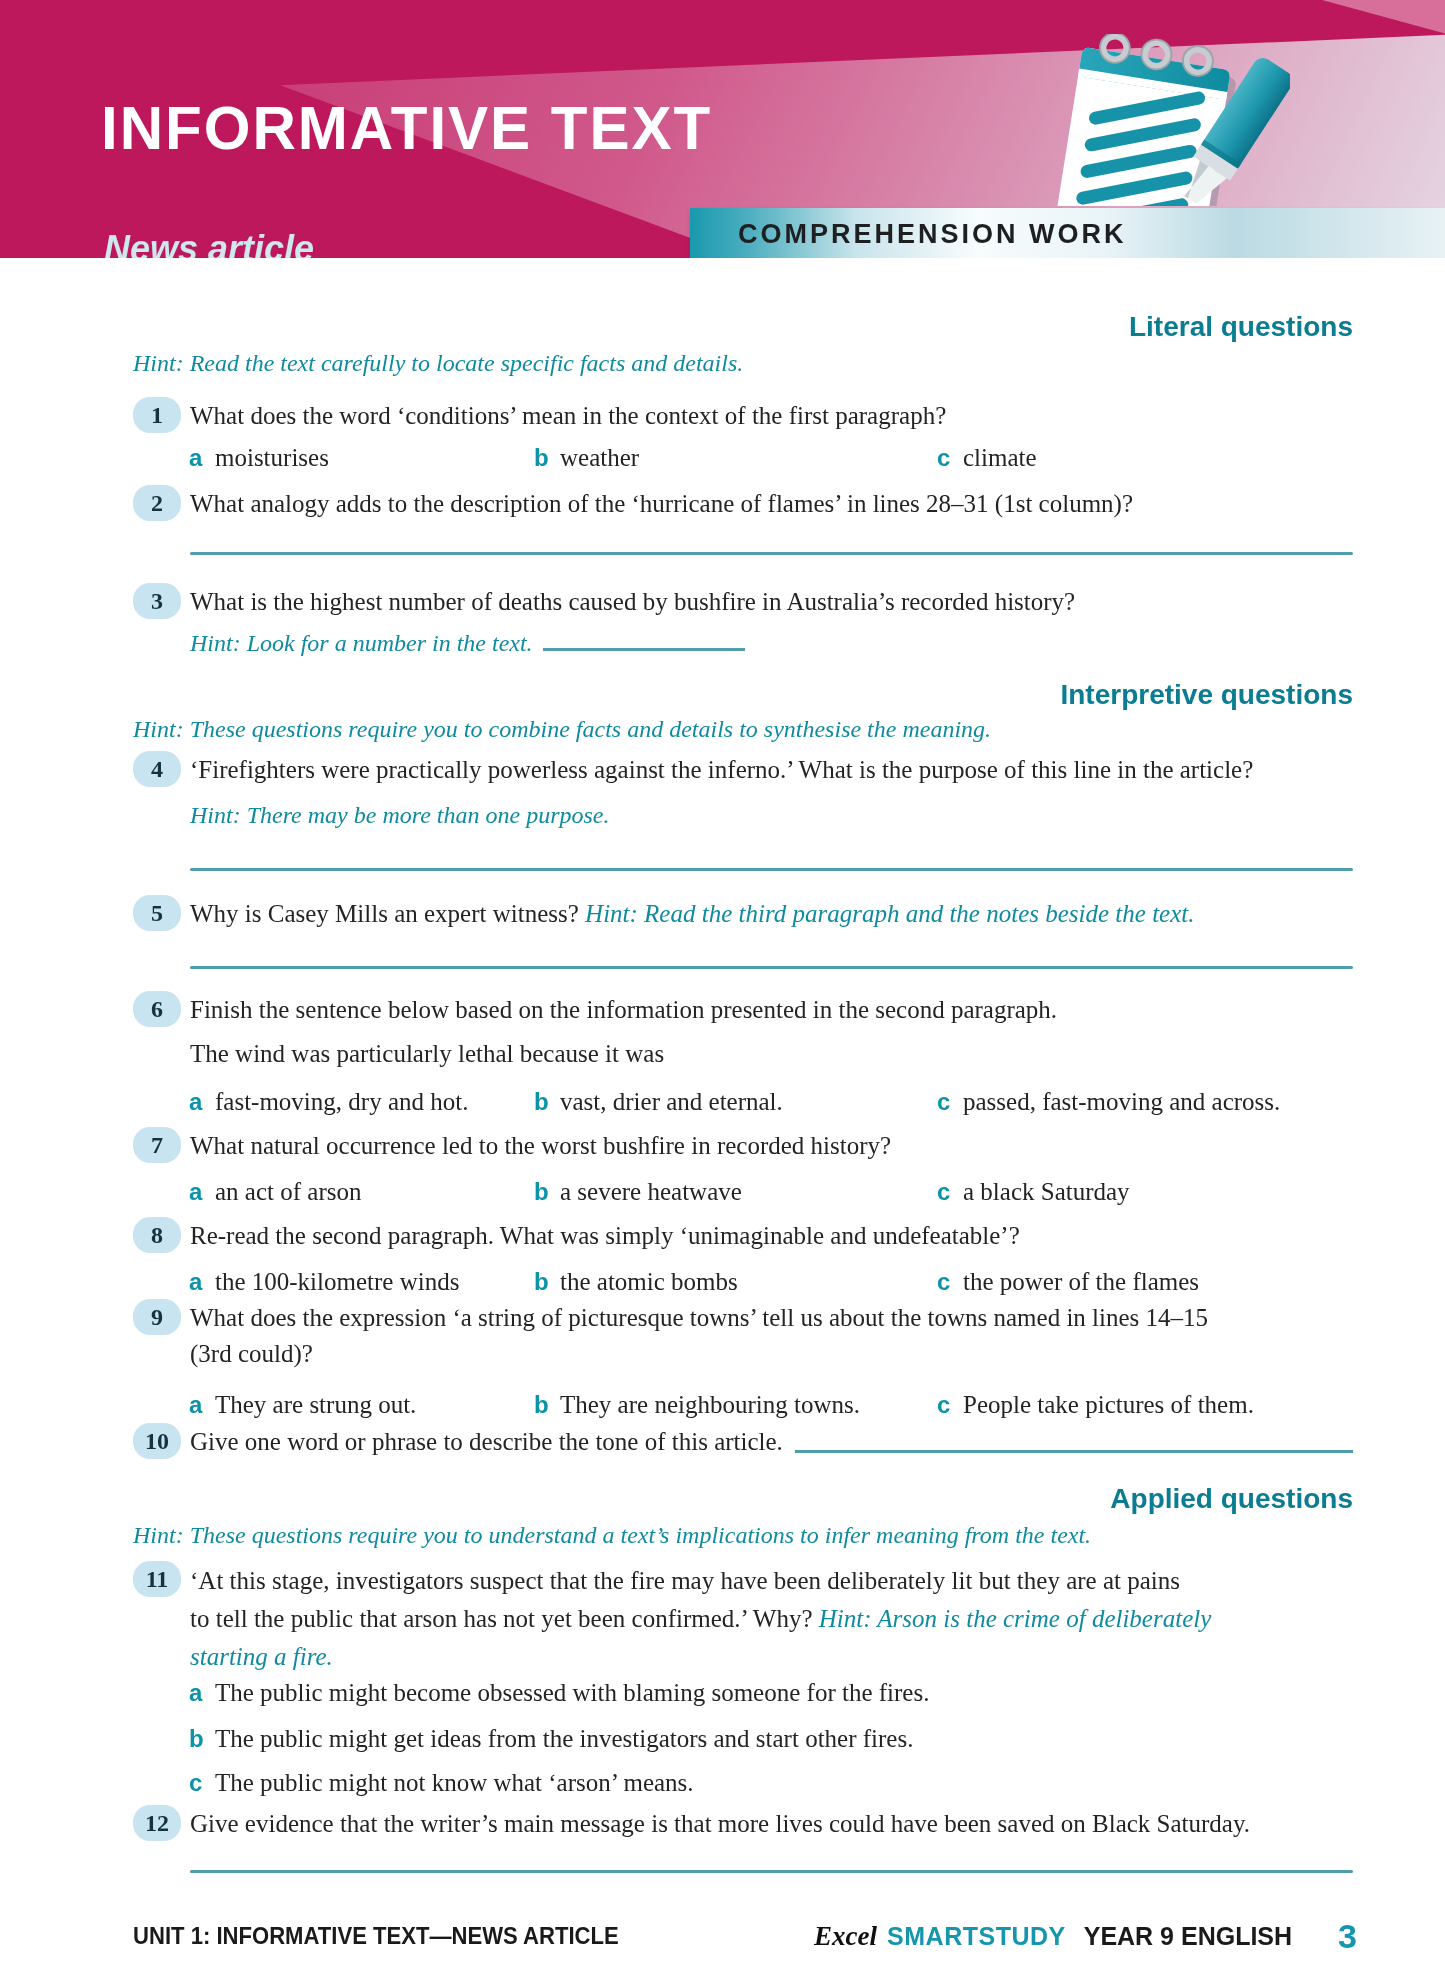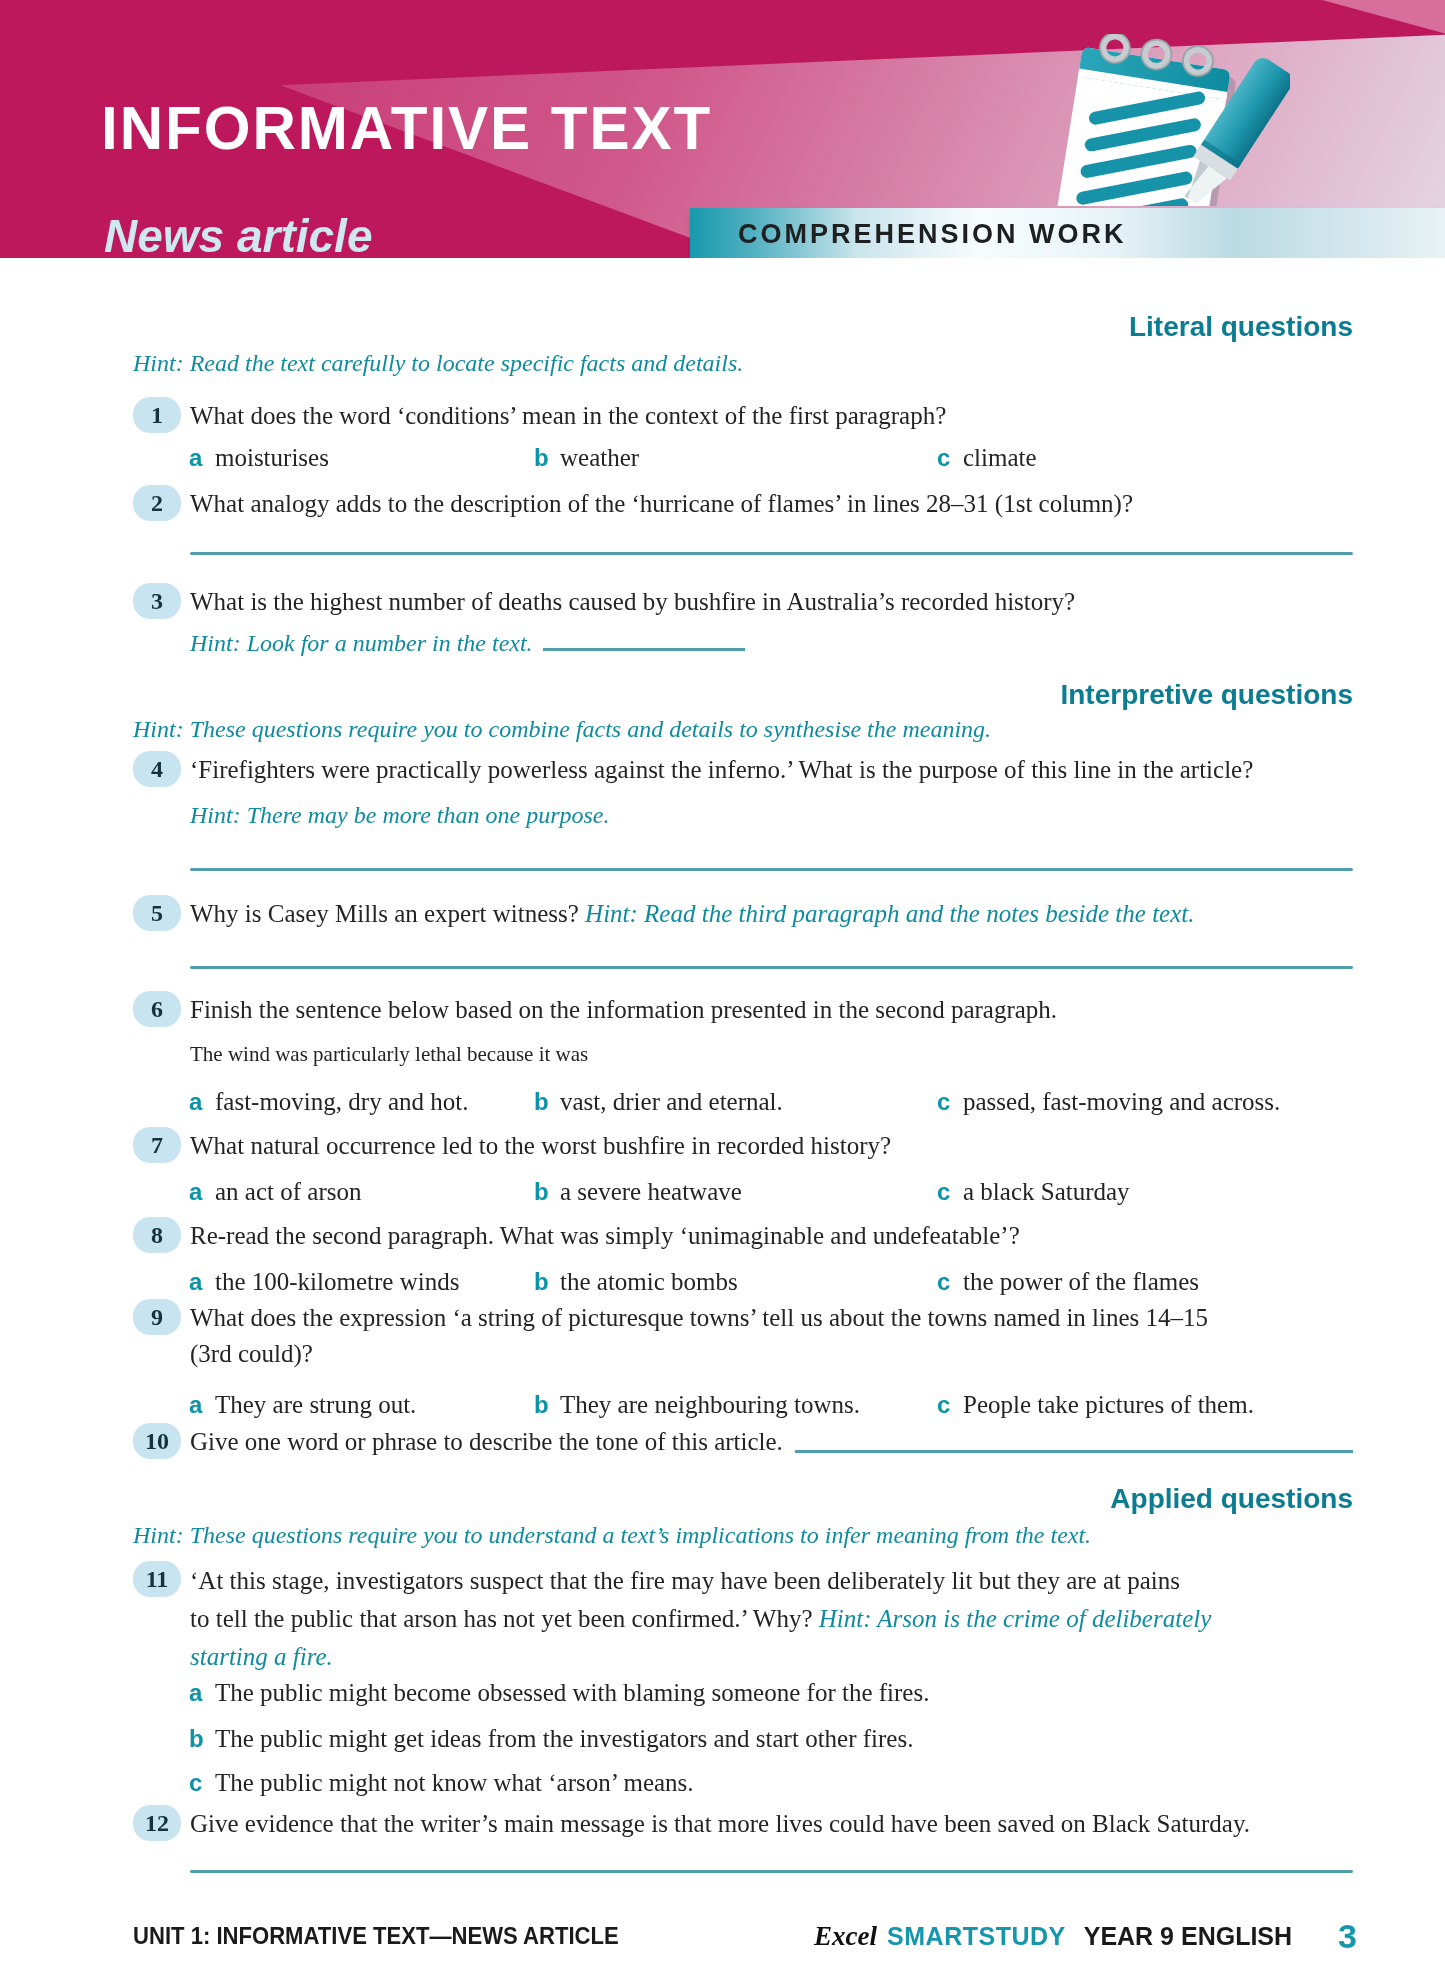--- a/index.html
+++ b/index.html
@@ -20,23 +20,23 @@
     background:rgba(255,255,255,0.38);
     clip-path:polygon(91.5% 0%, 100% 0%, 100% 13%);
   }
   .hdr-title{
     position:absolute;left:101px;top:96px;z-index:5;
     font-family:"Liberation Sans", sans-serif;font-weight:bold;
     font-size:62px;line-height:64px;letter-spacing:2px;color:#ffffff;
     transform:scaleX(.97);transform-origin:left;white-space:nowrap;
   }
   .hdr-sub{
-    position:absolute;left:104px;top:216px;z-index:5;
+    position:absolute;left:104px;top:229px;z-index:5;
     font-family:"Liberation Sans", sans-serif;font-style:italic;font-weight:bold;
-    font-size:46px;line-height:40px;color:#CFE7EF;white-space:nowrap;
+    font-size:36px;line-height:40px;color:#CFE7EF;white-space:nowrap;
   }
   .comp-band{
     position:absolute;left:690px;right:0;top:208px;height:52px;z-index:4;
     background:linear-gradient(90deg,#1899AE 0%, #4FAFC0 8%, #C9E4EC 22%, #F7FCFD 38%, #E9F4F8 55%, #BBDAE3 72%, #CFE5EB 85%, #E8F2F5 100%);
     box-shadow:0 3px 5px rgba(0,40,50,0.15);
   }
   .comp-band span{
     position:absolute;left:48px;top:11px;
     font-family:"Liberation Sans", sans-serif;font-weight:bold;
     font-size:27px;letter-spacing:3px;color:#1D1F20;white-space:nowrap;
@@ -57,21 +57,21 @@
   .badge{
     flex:0 0 48px;height:36px;margin-right:9px;margin-top:-1px;
     background:#C8E4F0;border-radius:17px;
     font-family:"Liberation Serif", serif;font-weight:bold;font-size:24px;
     line-height:36px;text-align:center;color:#14323F;
   }
   .qt{font-size:25px;line-height:36px;color:#242424;}
   .qt .ln{white-space:nowrap;}
   .qt .ln.lh40{line-height:38px;}
   .h-inline{font-style:italic;color:#0E8B9E;}
-  .plain{position:absolute;left:190px;right:84px;font-size:21px;line-height:36px;white-space:nowrap;}
+  .plain{position:absolute;left:190px;right:84px;font-size:25px;line-height:36px;white-space:nowrap;}
   .opts{position:absolute;left:133px;right:0;height:36px;}
   .opt{position:absolute;top:0;font-size:25px;line-height:36px;white-space:nowrap;}
   .ol{
     display:inline-block;min-width:26px;
     font-family:"Liberation Sans", sans-serif;font-weight:bold;font-style:normal;
     font-size:24px;color:#0A93A9;
   }
   .aline{position:absolute;left:190px;width:1163px;height:3px;background:#4F9DAD;border-radius:2px;}
   .short-line{display:inline-block;width:202px;height:4px;border-bottom:3px solid #4F9DAD;margin-left:10px;}
   .fill-row{display:flex;align-items:flex-end;}

